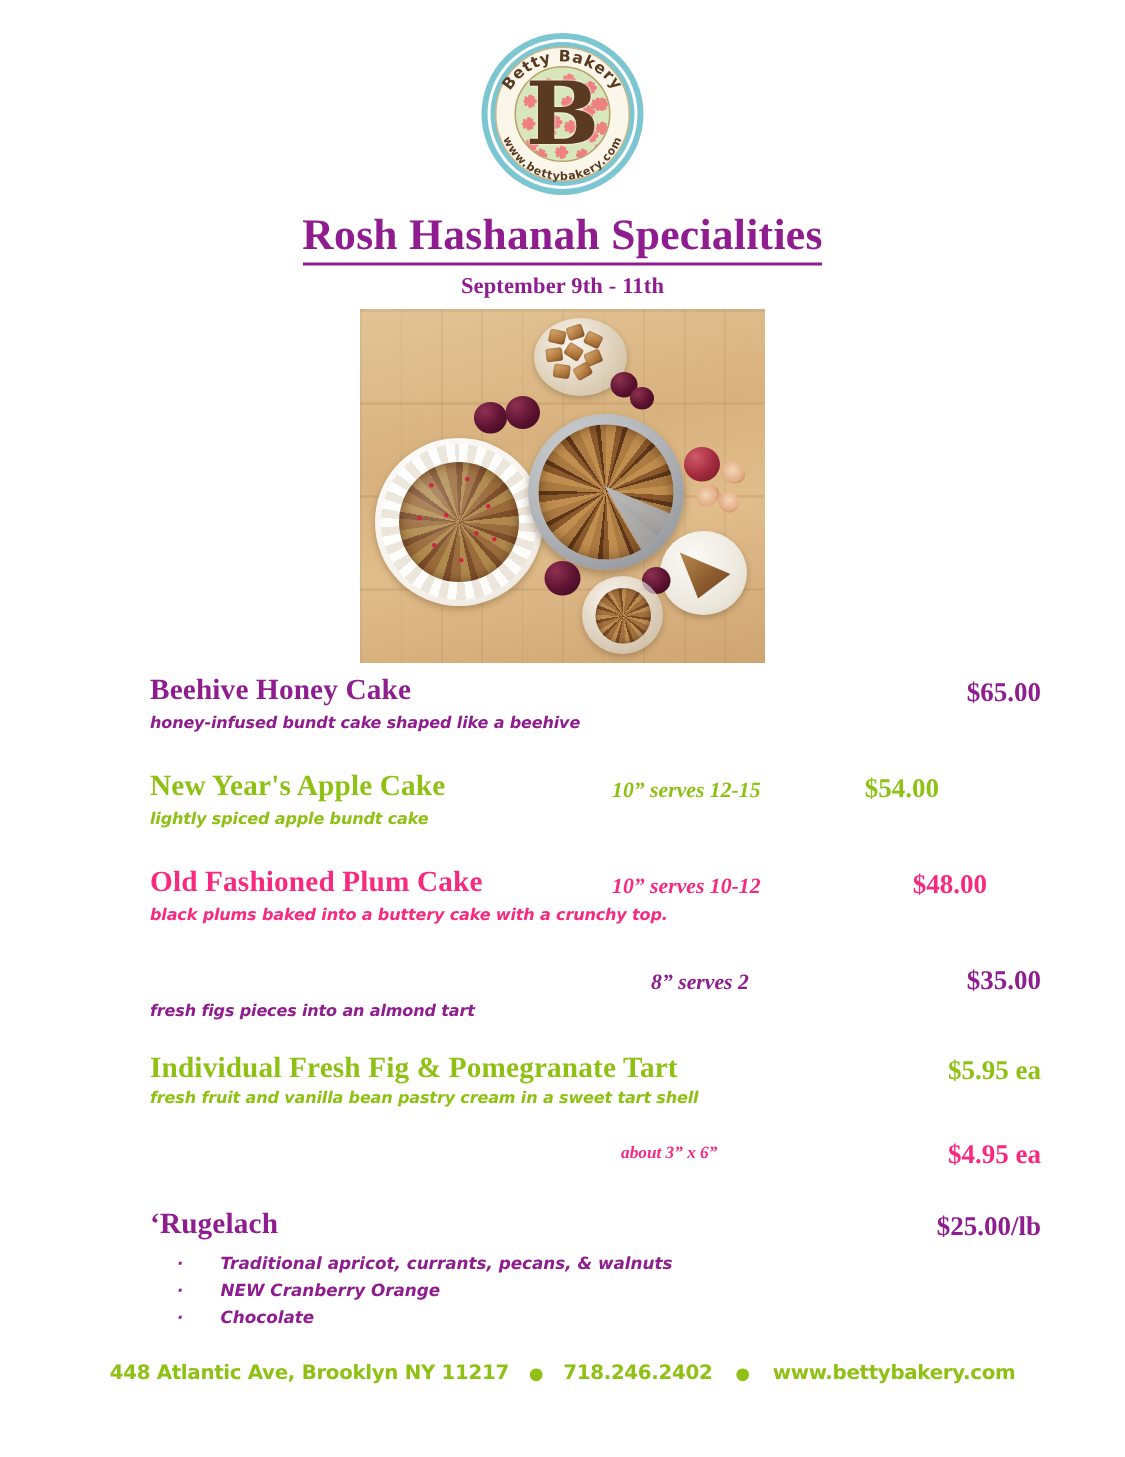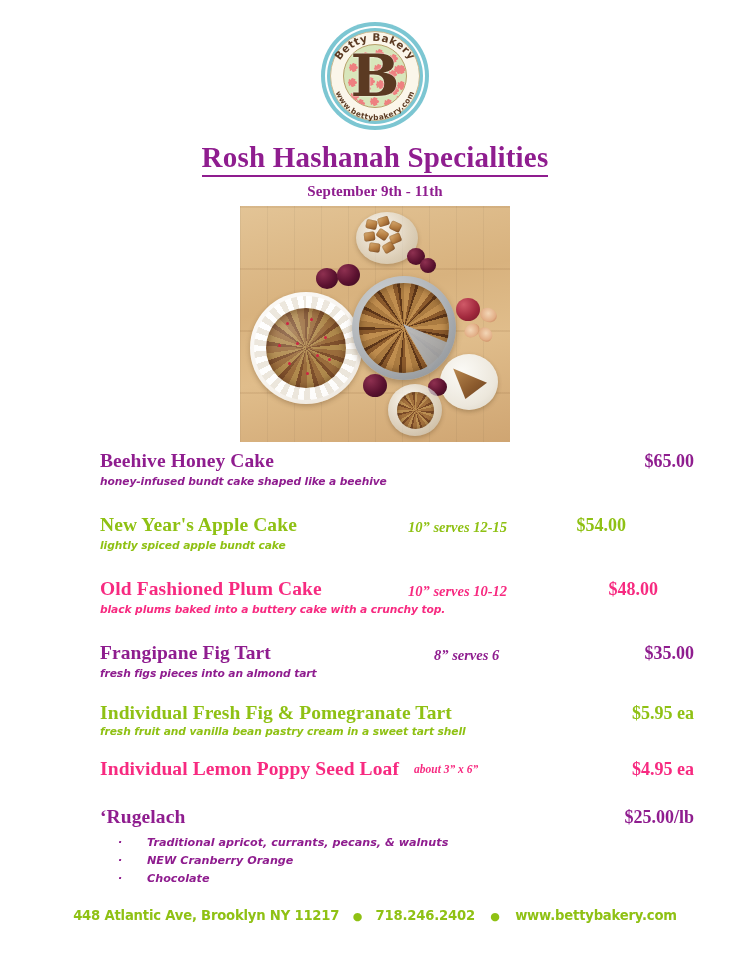--- a/index.html
+++ b/index.html
@@ -531,36 +531,34 @@
     <div class="item" style="position: absolute; left: 0px; top: 128px; width: 714px;">
       <div class="item-row">
         <div class="item-name c-pink">Old Fashioned Plum Cake</div>
         <div class="item-size c-pink" style="left: 408px; font-size: 14.5px;">10” serves 10-12</div>
         <div class="item-price c-pink">$48.00</div>
       </div>
       <div class="item-desc c-pink" style="top: 25px;">black plums baked into a buttery cake with a crunchy top.</div>
     </div>
     <div class="item" style="position: absolute; left: 0px; top: 192px; width: 750px;">
       <div class="item-row">
-        <div class="item-name c-purple">Frangipane Fig Tart</div>
-        <div class="item-size c-purple" style="left: 434px; font-size: 14.5px;">8” serves 6</div>
+        <div class="item-size c-purple" style="left: 434px; font-size: 14.5px;">8” serves 2</div>
         <div class="item-price c-purple">$35.00</div>
       </div>
       <div class="item-desc c-purple" style="top: 25px;">fresh figs pieces into an almond tart</div>
     </div>
     <div class="item" style="position: absolute; left: 0px; top: 252px; width: 750px;">
       <div class="item-row">
         <div class="item-name c-green">Individual Fresh Fig &amp; Pomegranate Tart</div>
         <div class="item-price c-green">$5.95 ea</div>
       </div>
       <div class="item-desc c-green" style="top: 23px;">fresh fruit and vanilla bean pastry cream in a sweet tart shell</div>
     </div>
     <div class="item" style="position: absolute; left: 0px; top: 308px; width: 750px;">
       <div class="item-row">
-        <div class="item-name c-pink">Individual Lemon Poppy Seed Loaf</div>
         <div class="item-size c-pink" style="left: 414px; font-size: 11.5px;">about 3” x 6”</div>
         <div class="item-price c-pink">$4.95 ea</div>
       </div>
     </div>
     <div class="item" style="position: absolute; left: 0px; top: 356px; width: 750px;">
       <div class="item-row">
         <div class="item-name c-purple">‘Rugelach</div>
         <div class="item-price c-purple">$25.00/lb</div>
       </div>
     </div>

